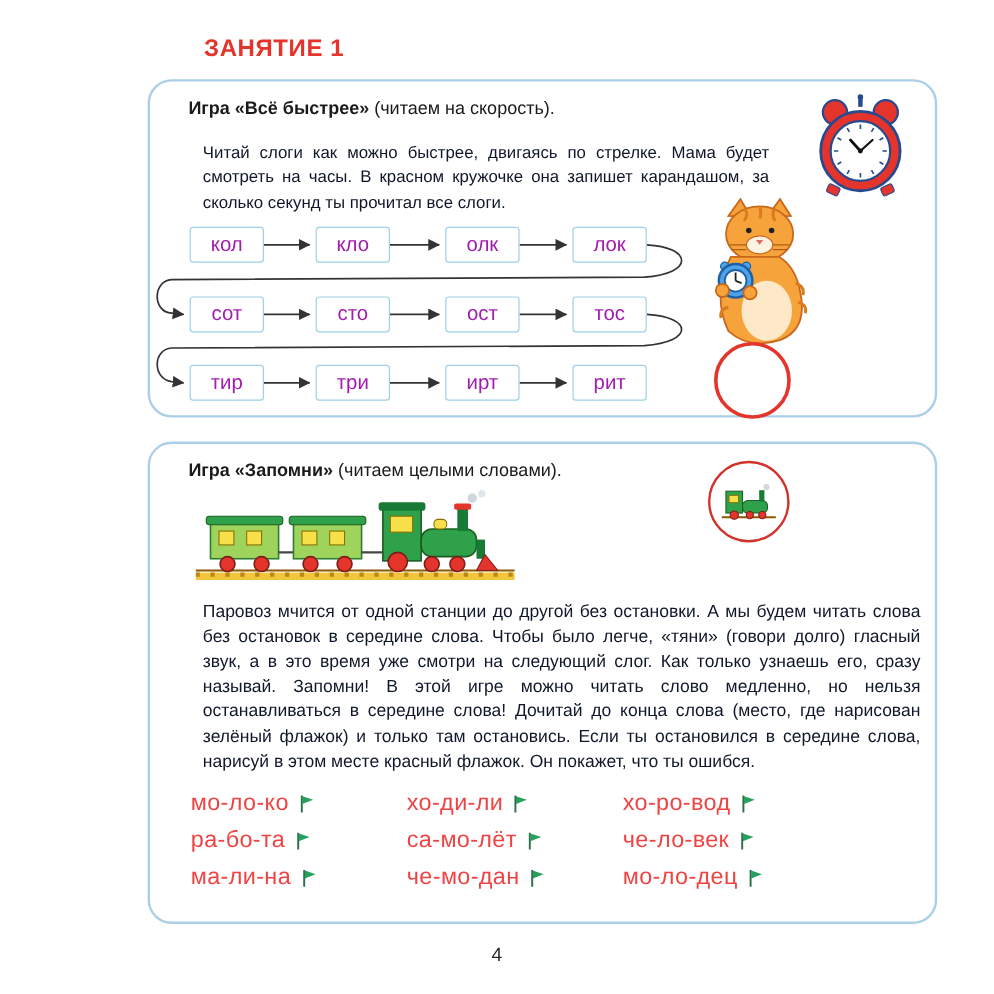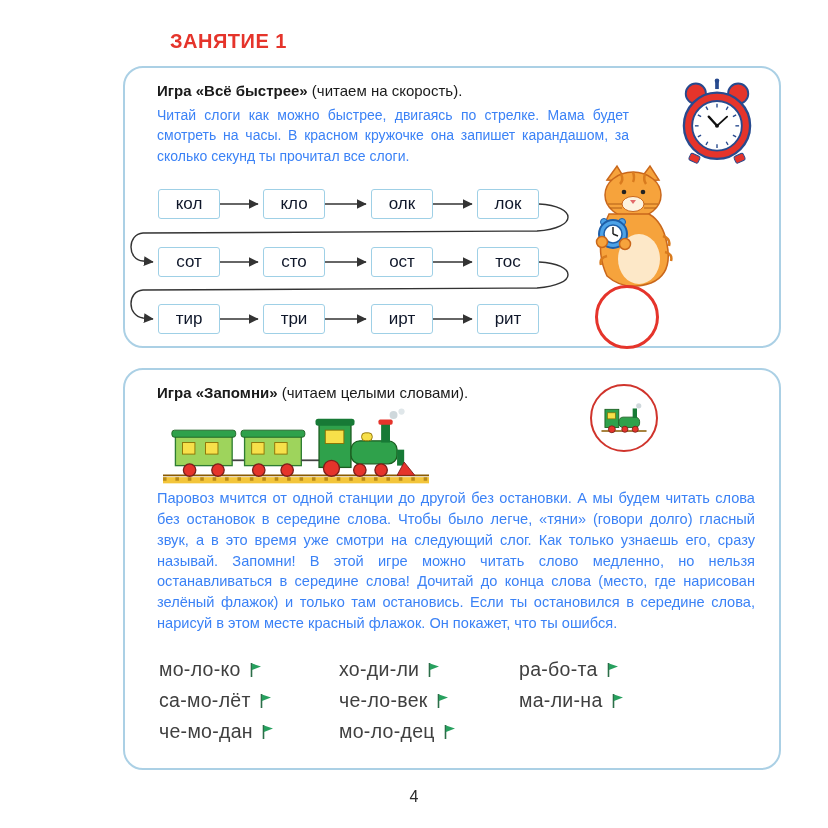--- a/index.html
+++ b/index.html
@@ -6,40 +6,40 @@
   .page{position:relative;width:828px;height:828px;background:#ffffff;
         font-family:"Liberation Sans",sans-serif;color:#1a1a1a;overflow:hidden;}
   .page-title{position:absolute;left:170px;top:30px;font-size:20px;font-weight:bold;
         color:#e5342b;letter-spacing:.5px;}
   .box{position:absolute;left:123px;width:658px;border:2px solid #abd0e5;
         border-radius:20px;background:#fff;box-sizing:border-box;}
   .box1{top:66px;height:282px;}
   .box2{top:368px;height:402px;}
   .heading{position:absolute;left:32px;top:14px;font-size:15px;margin:0;}
   .heading b{font-weight:bold;}
-  .instr{position:absolute;left:32px;margin:0;font-size:14px;line-height:1.45;
-        text-align:justify;color:#3b82f6;}
+  .instr{position:absolute;left:32px;margin:12px;font-size:14px;line-height:1.45;
+        text-align:justify;color:#0f172a;}
   .instr1{top:37px;width:472px;}
   .instr2{top:118px;width:598px;font-size:14.6px;line-height:1.43;}
   .clock-wrap{position:absolute;right:16px;top:10px;width:92px;height:92px;}
   .cat-wrap{position:absolute;left:452px;top:96px;width:120px;height:140px;}
   .answer-circle{position:absolute;left:470px;top:217px;width:58px;height:58px;
         border:3px solid #e5342b;border-radius:50%;background:#fff;z-index:3;}
   .syl-grid-abs{position:absolute;left:0;top:108px;width:600px;height:172px;}
   .syl{position:absolute;width:62px;height:30px;border:1.5px solid #9fd0e6;
         border-radius:3px;background:#fff;display:flex;align-items:center;
-        justify-content:center;font-size:17px;color:#0f172a;box-sizing:border-box;}
+        justify-content:center;font-size:17px;color:#a21caf;box-sizing:border-box;}
   .arrows{position:absolute;left:0;top:0;width:600px;height:172px;overflow:visible;}
   .train-wrap{position:absolute;left:38px;top:38px;width:266px;height:78px;}
   .train-badge{position:absolute;left:465px;top:14px;width:64px;height:64px;
         border:2.5px solid #d0342c;border-radius:50%;background:#fff;
         display:flex;align-items:center;justify-content:center;}
   .words{position:absolute;left:34px;top:288px;display:grid;
         grid-template-columns:172px 172px 172px;column-gap:8px;row-gap:8px;}
-  .word-cell{display:flex;align-items:center;font-size:19.5px;color:#404040;
+  .word-cell{display:flex;align-items:center;font-size:19.5px;color:#ef4444;
         letter-spacing:.3px;}
   .flag{margin-left:8px;flex:none;}
   .page-number{position:absolute;left:0;right:0;top:788px;text-align:center;
         font-size:16px;color:#2b2b2b;}
 </style>
 </head>
 <body>
 
 <div class="page">
 
@@ -218,20 +218,27 @@
           </svg>
         </div>
       <div class="word-cell">
           <span>хо-ди-ли</span>
           <svg class="flag" width="13" height="16" viewBox="0 0 13 16">
             <line x1="2.5" y1="1" x2="2.5" y2="15" stroke="#2c6e49" stroke-width="1.6"></line>
             <polygon points="3,1.5 12,4.5 3,8" fill="#27a05e"></polygon>
           </svg>
         </div>
       <div class="word-cell">
+          <span>хо-ро-вод</span>
+          <svg class="flag" width="13" height="16" viewBox="0 0 13 16">
+            <line x1="2.5" y1="1" x2="2.5" y2="15" stroke="#2c6e49" stroke-width="1.6"></line>
+            <polygon points="3,1.5 12,4.5 3,8" fill="#27a05e"></polygon>
+          </svg>
+        </div>
+      <div class="word-cell">
           <span>ра-бо-та</span>
           <svg class="flag" width="13" height="16" viewBox="0 0 13 16">
             <line x1="2.5" y1="1" x2="2.5" y2="15" stroke="#2c6e49" stroke-width="1.6"></line>
             <polygon points="3,1.5 12,4.5 3,8" fill="#27a05e"></polygon>
           </svg>
         </div>
       <div class="word-cell">
           <span>са-мо-лёт</span>
           <svg class="flag" width="13" height="16" viewBox="0 0 13 16">
             <line x1="2.5" y1="1" x2="2.5" y2="15" stroke="#2c6e49" stroke-width="1.6"></line>

